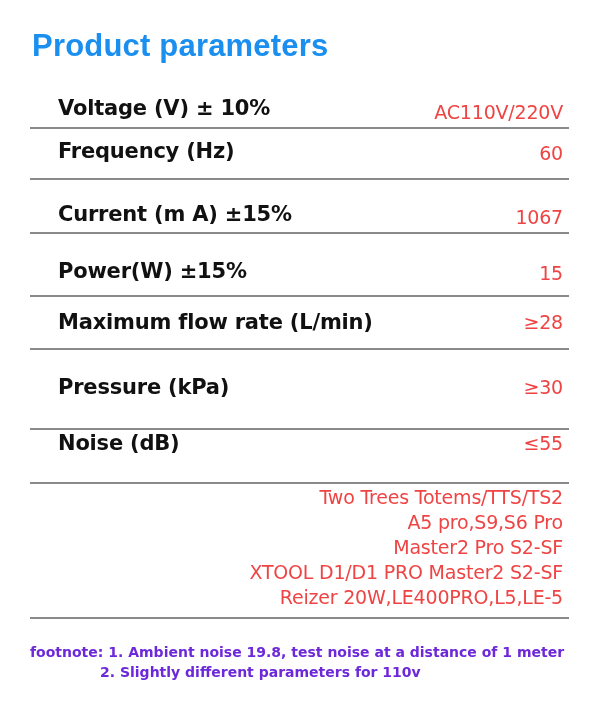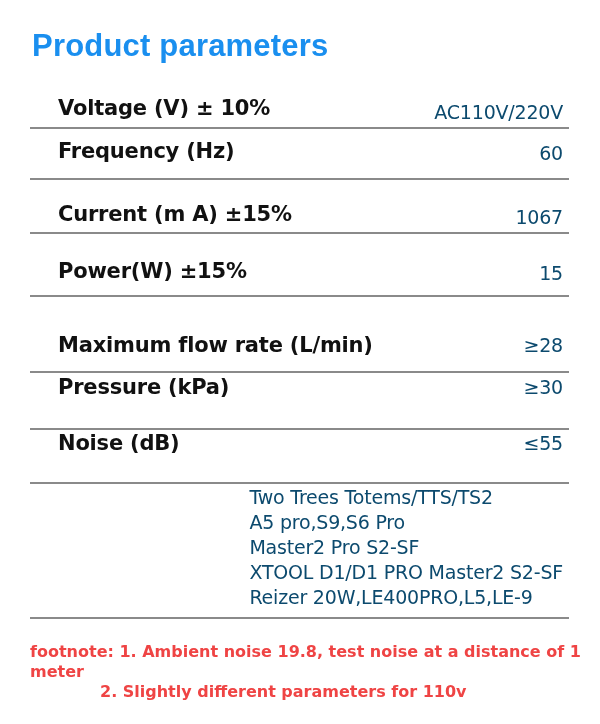--- a/index.html
+++ b/index.html
@@ -15,25 +15,25 @@
   .table { position: absolute; left: 30px; top: 0; width: 539px; }
   .row {
     position: absolute; left: 0; width: 539px;
     border-bottom: 2px solid #8a8a8a; box-sizing: border-box;
   }
   .label {
     position: absolute; left: 8px; font-size: 21px; font-weight: bold; color: #111;
     font-family: "DejaVu Sans", sans-serif; letter-spacing: -0.2px; margin-left: 20px;
   }
   .value {
-    position: absolute; right: 6px; font-size: 19px; color: #0c4a6e; 
+    position: absolute; right: 6px; font-size: 19px; color: #ef4444; text-align: right;
     font-family: "DejaVu Sans", sans-serif; line-height: 25px; letter-spacing: -0.2px;
   }
   .footnote {
-    position: absolute; left: 30px; top: 642px; font-size: 16px; color: #ef4444;
+    position: absolute; left: 30px; top: 642px; font-size: 14px; color: #6d28d9;
     font-weight: bold; font-family: "DejaVu Sans", sans-serif; line-height: 20px;
   }
   .fn-line2 { padding-left: 70px; }
 </style>
 </head>
 <body>
 
 <div class="title">Product parameters</div>
 
 <div class="table">
@@ -46,39 +46,39 @@
     <span class="value" style="top:18px">60</span>
   </div>
   <div class="row" style="top:186px;height:48px">
     <span class="label" style="top:16px">Current (m A) ±15%</span>
     <span class="value" style="top:19px">1067</span>
   </div>
   <div class="row" style="top:244px;height:53px">
     <span class="label" style="top:15px">Power(W) ±15%</span>
     <span class="value" style="top:17px">15</span>
   </div>
-  <div class="row" style="top:315px;height:58px">
+  <div class="row" style="top:292px;height:58px">
     <span class="label" style="top:18px">Maximum flow rate (L/min)</span>
     <span class="value" style="top:18px">≥28</span>
   </div>
   <div class="row" style="top:359px;height:71px">
     <span class="label" style="top:16px">Pressure (kPa)</span>
     <span class="value" style="top:16px">≥30</span>
   </div>
   <div class="row" style="top:416px;height:68px">
     <span class="label" style="top:15px">Noise (dB)</span>
     <span class="value" style="top:15px">≤55</span>
   </div>
   <div class="row" style="top:473px;height:146px">
     <div class="value" style="top:12px">
       <div>Two Trees Totems/TTS/TS2</div>
       <div>A5 pro,S9,S6 Pro</div>
       <div>Master2 Pro S2-SF</div>
       <div>XTOOL D1/D1 PRO Master2 S2-SF</div>
-      <div>Reizer 20W,LE400PRO,L5,LE-9</div>
+      <div>Reizer 20W,LE400PRO,L5,LE-5</div>
     </div>
   </div>
 </div>
 
 <div class="footnote">
   <div>footnote: 1. Ambient noise 19.8, test noise at a distance of 1 meter</div>
   <div class="fn-line2">2. Slightly different parameters for 110v</div>
 </div>
 
 </body></html>

